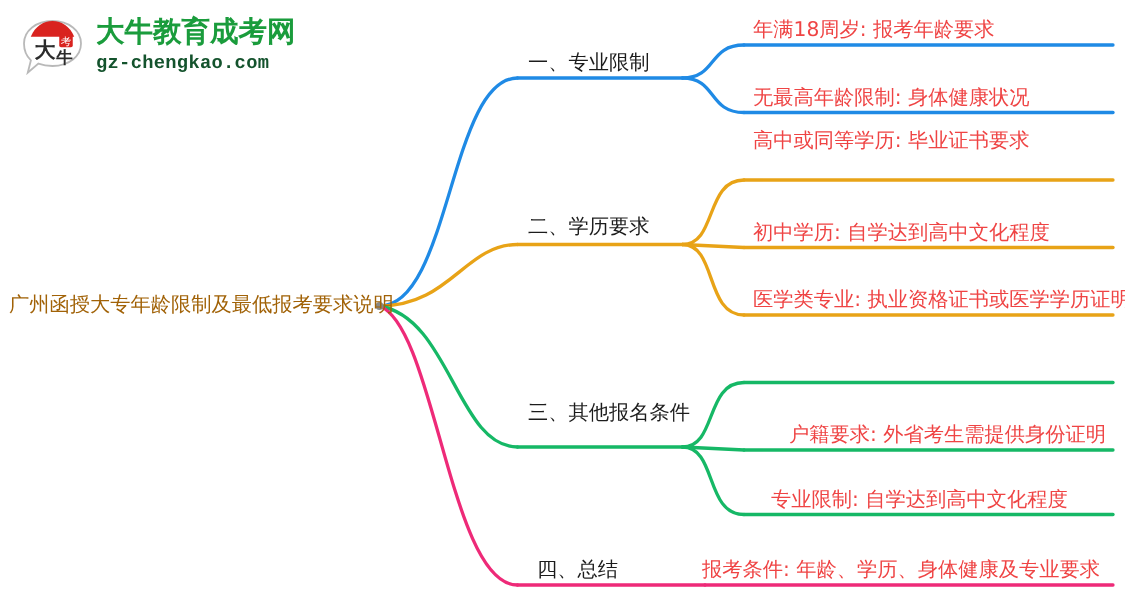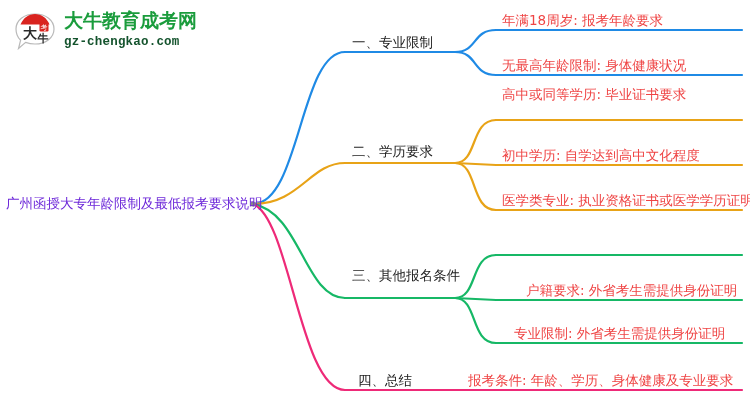--- a/index.html
+++ b/index.html
@@ -74,21 +74,21 @@
     font-size: 13.5px;
     color: #1c1c1c;
     white-space: nowrap;
     line-height: 16px;
   }
   #root-label {
     position: absolute;
     left: 6px;
     top: 194px;
     font-size: 13.5px;
-    color: #6d28d9;
+    color: #a16207;
     white-space: nowrap;
     line-height: 18px;
   }
   .branch-label {
     font-size: 13.5px;
     color: #1c1c1c;
   }
   .leaf-label {
     font-size: 13.5px;
     color: #ef4444;
@@ -176,18 +176,18 @@
   <div class="node-label leaf-label" style="left:502px; top:12px;">年满18周岁: 报考年龄要求</div>
   <div class="node-label leaf-label" style="left:502px; top:57px;">无最高年龄限制: 身体健康状况</div>
 
   <div class="node-label branch-label" style="left:352px; top:145px;font-family:Liberation Mono, monospace;">二、学历要求</div>
   <div class="node-label leaf-label" style="left:502px; top:86px;">高中或同等学历: 毕业证书要求</div>
   <div class="node-label leaf-label" style="left:502px; top:147px;">初中学历: 自学达到高中文化程度</div>
   <div class="node-label leaf-label" style="left:502px; top:192px;">医学类专业: 执业资格证书或医学学历证明</div>
 
   <div class="node-label branch-label" style="left:352px; top:267px;">三、其他报名条件</div>
   <div class="node-label leaf-label" style="left:526px; top:282px;text-align:right;">户籍要求: 外省考生需提供身份证明</div>
-  <div class="node-label leaf-label" style="left:514px; top:325px;">专业限制: 外省考生需提供身份证明</div>
+  <div class="node-label leaf-label" style="left:514px; top:325px;">专业限制: 自学达到高中文化程度</div>
 
   <div class="node-label branch-label" style="left:358px; top:372px;">四、总结</div>
   <div class="node-label leaf-label" style="left:468px; top:372px;text-align:center;">报考条件: 年龄、学历、身体健康及专业要求</div>
 
 </div>
 
 </body></html>

